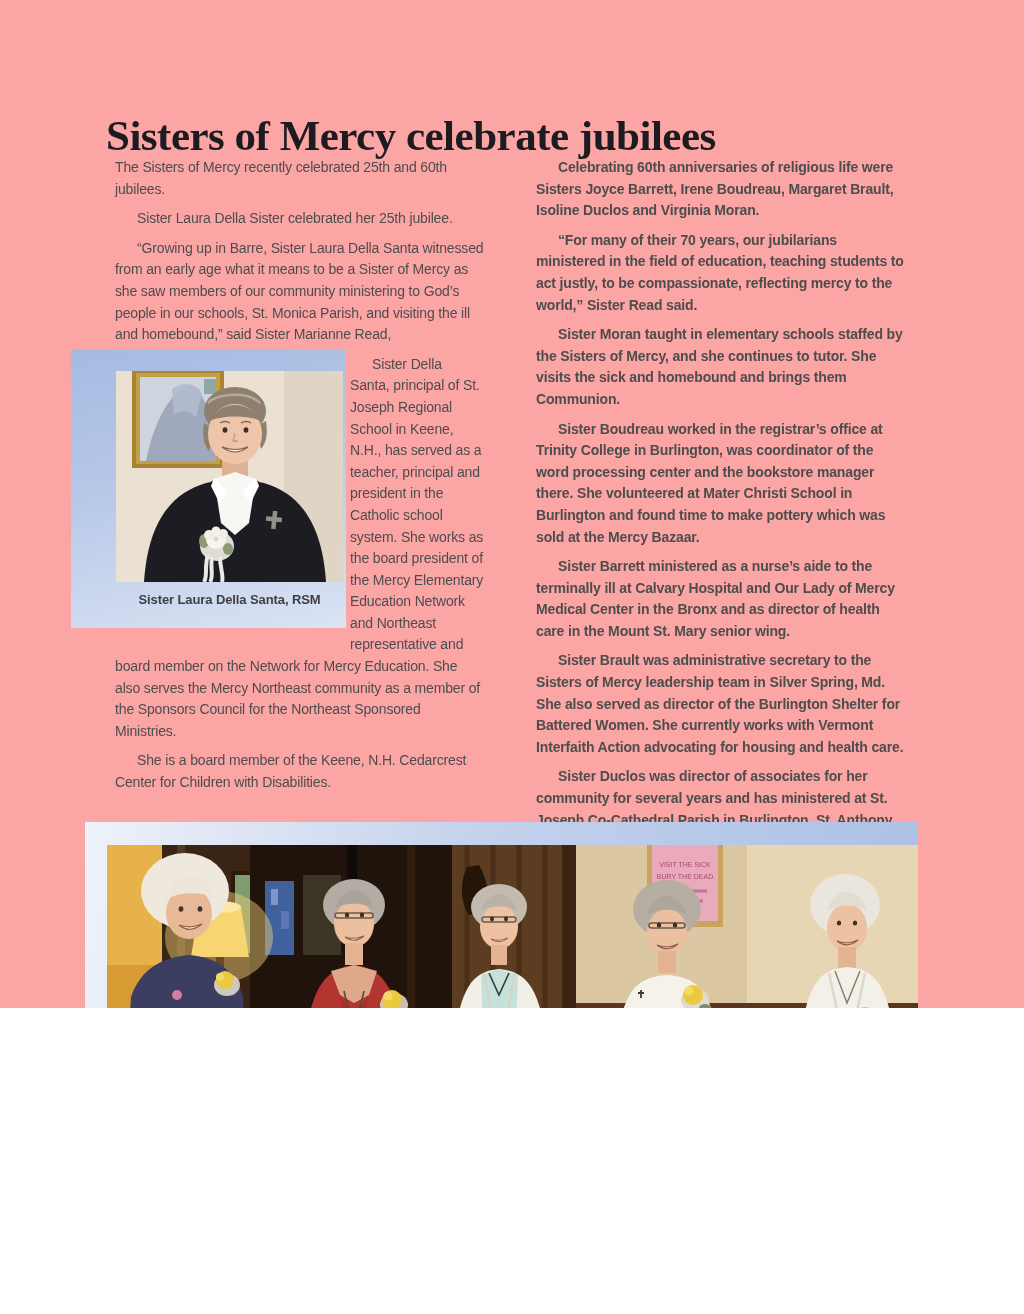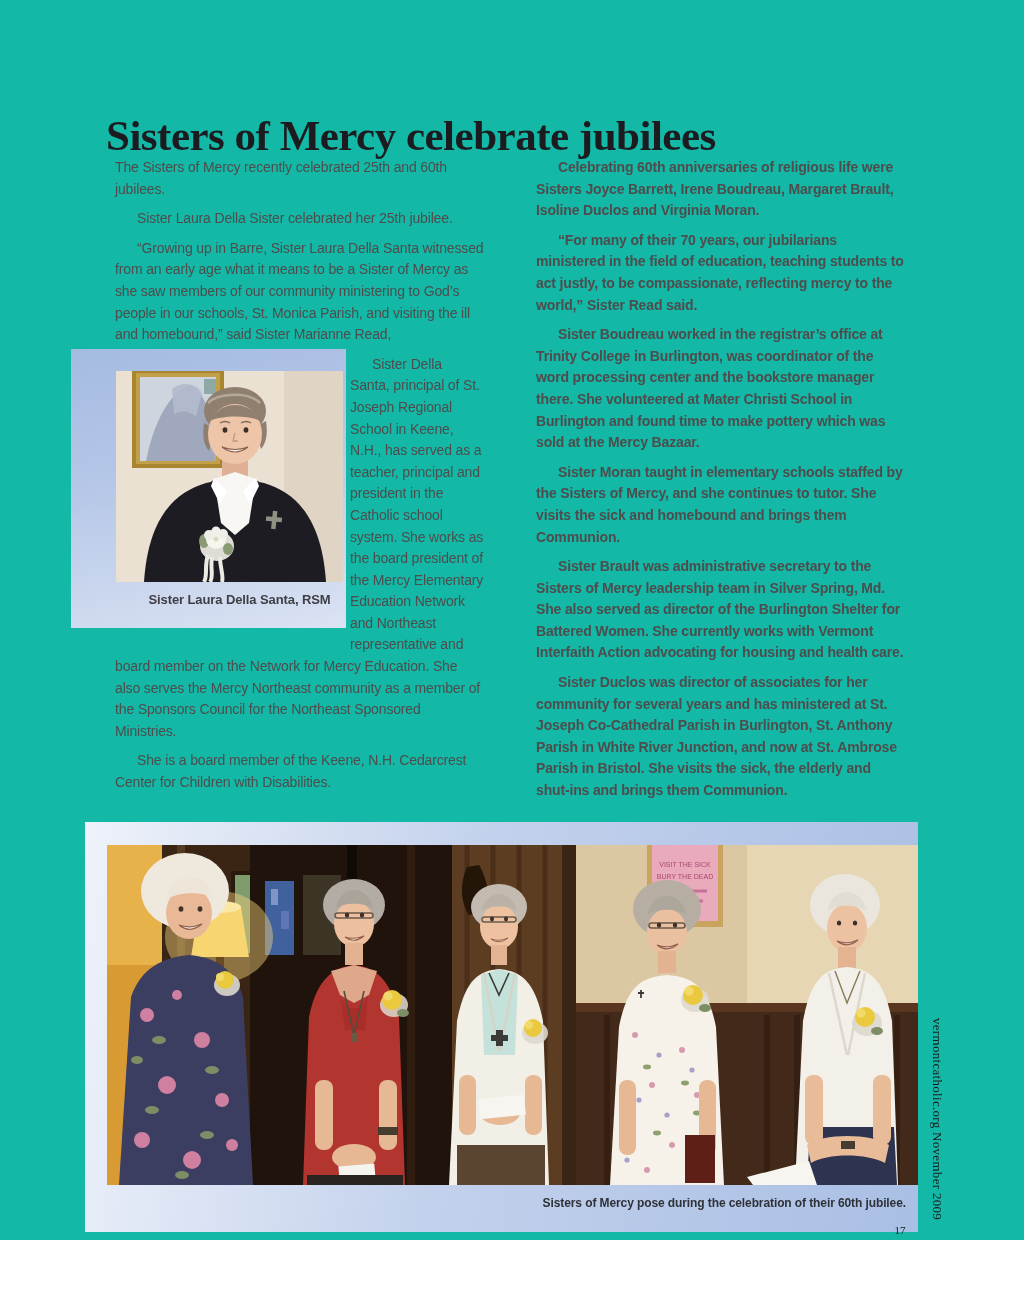--- a/index.html
+++ b/index.html
@@ -1,32 +1,32 @@
 <!DOCTYPE html>
 <html><head>
 <meta charset="utf-8">
 <style>
   html,body{margin:0;padding:0;background:#ffffff;}
-  .page{position:relative;width:1024px;height:1240px;background:#14b8a6;overflow:hidden;
+  .page{position:relative;width:1024px;height:1008px;background:#fca5a5;overflow:hidden;
         font-family:"Liberation Sans", sans-serif;}
   .title{position:absolute;left:106px;top:82px;width:760px;
          font-family:"Liberation Serif", serif;font-weight:700;font-size:43px;
          letter-spacing:-0.5px;color:#1b1b20;}
   .col{position:absolute;top:149px;width:385px;font-size:14px;line-height:21.6px;
        letter-spacing:-0.15px;color:#4d4d4d;text-align:left;}
   .col1{left:107px;}
   .col2{left:528px;font-weight:bold;}
   .col p{margin:8px;}
   .col p.ind{text-indent:22px;}
   
   .photo-float{float:left;display:block;position:relative;width:275px;height:279px;
                margin:3px 4px 9px -44px;
                background:linear-gradient(168deg,#a4bbe1 0%,#b7c8e8 45%,#dbe3f3 100%);}
   .portrait-img{position:absolute;left:45px;top:22px;width:227px;height:211px;display:block;}
-  .portrait-caption{position:absolute;left:55px;top:243px;width:227px;text-align:center;
+  .portrait-caption{position:absolute;left:45px;top:243px;width:227px;text-align:center;
                     font-weight:bold;font-size:13px;letter-spacing:-0.1px;color:#3e3e44;
                     text-indent:0;line-height:16px;}
   
   .group-block{position:absolute;left:85px;top:822px;width:833px;height:410px;
                background:linear-gradient(100deg,#eef2fa 0%,#c3d1ec 45%,#a9bfe4 100%);}
   .group-img{position:absolute;left:22px;top:23px;width:811px;height:340px;display:block;}
   .group-caption{position:absolute;right:12px;top:374px;width:700px;text-align:right;
                  font-weight:bold;font-size:12px;letter-spacing:-0.1px;color:#2f3138;}
   .vertical-credit{position:absolute;left:929px;top:1018px;height:215px;
                    writing-mode:vertical-rl;font-family:"Liberation Serif", serif;
@@ -97,22 +97,23 @@
           <span class="portrait-caption">Sister Laura Della Santa, RSM</span>
         </span>
     </p>
     <p class="ind">Sister Della Santa, principal of St. Joseph Regional School in Keene, N.H., has served as a teacher, principal and president in the Catholic school system. She works as the board president of the Mercy Elementary Education Network and Northeast representative and board member on the Network for Mercy Education. She also serves the Mercy Northeast community as a member of the Sponsors Council for the Northeast Sponsored Ministries.</p>
     <p class="ind">She is a board member of the Keene, N.H. Cedarcrest Center for Children with Disabilities.</p>
   </div>
 
   <div class="col col2">
     <p class="ind">Celebrating 60th anniversaries of religious life were Sisters Joyce Barrett, Irene Boudreau, Margaret Brault, Isoline Duclos and Virginia Moran.</p>
     <p class="ind">“For many of their 70 years, our jubilarians ministered in the field of education, teaching students to act justly, to be compassionate, reflecting mercy to the world,” Sister Read said.</p>
+    <p class="ind">Sister Moran taught in elementary schools staffed by the Sisters of Mercy, and she continues to tutor. She visits the sick and homebound and brings them Communion.</p>
     <p class="ind">Sister Boudreau worked in the registrar’s office at Trinity College in Burlington, was coordinator of the word processing center and the bookstore manager there.  She volunteered at Mater Christi School in Burlington and found time to make pottery which was sold at the Mercy Bazaar.</p>
-    <p class="ind">Sister Moran taught in elementary schools staffed by the Sisters of Mercy, and she continues to tutor. She visits the sick and homebound and brings them Communion.</p>
+    <p class="ind">Sister Barrett ministered as a nurse’s aide to the terminally ill at Calvary Hospital and Our Lady of Mercy Medical Center in the Bronx and as director of health care in the Mount St. Mary senior wing.</p>
     <p class="ind">Sister Brault was administrative secretary to the Sisters of Mercy leadership team in Silver Spring, Md. She also served as director of the Burlington Shelter for Battered Women. She currently works with Vermont Interfaith Action advocating for housing and health care.</p>
     <p class="ind">Sister Duclos was director of associates for her community for several years and has ministered at St. Joseph Co-Cathedral Parish in Burlington, St. Anthony Parish in White River Junction, and now at St. Ambrose Parish in Bristol. She visits the sick, the elderly and shut-ins and brings them Communion.</p>
   </div>
 
   <div class="group-block">
     <svg class="group-img" viewBox="0 0 811 340" preserveAspectRatio="none">
 
       <rect width="811" height="340" fill="#8a6a42"></rect>
       <rect x="0" width="62" height="340" fill="#d89b33"></rect>
       <rect x="0" width="62" height="120" fill="#e8b24a"></rect>

